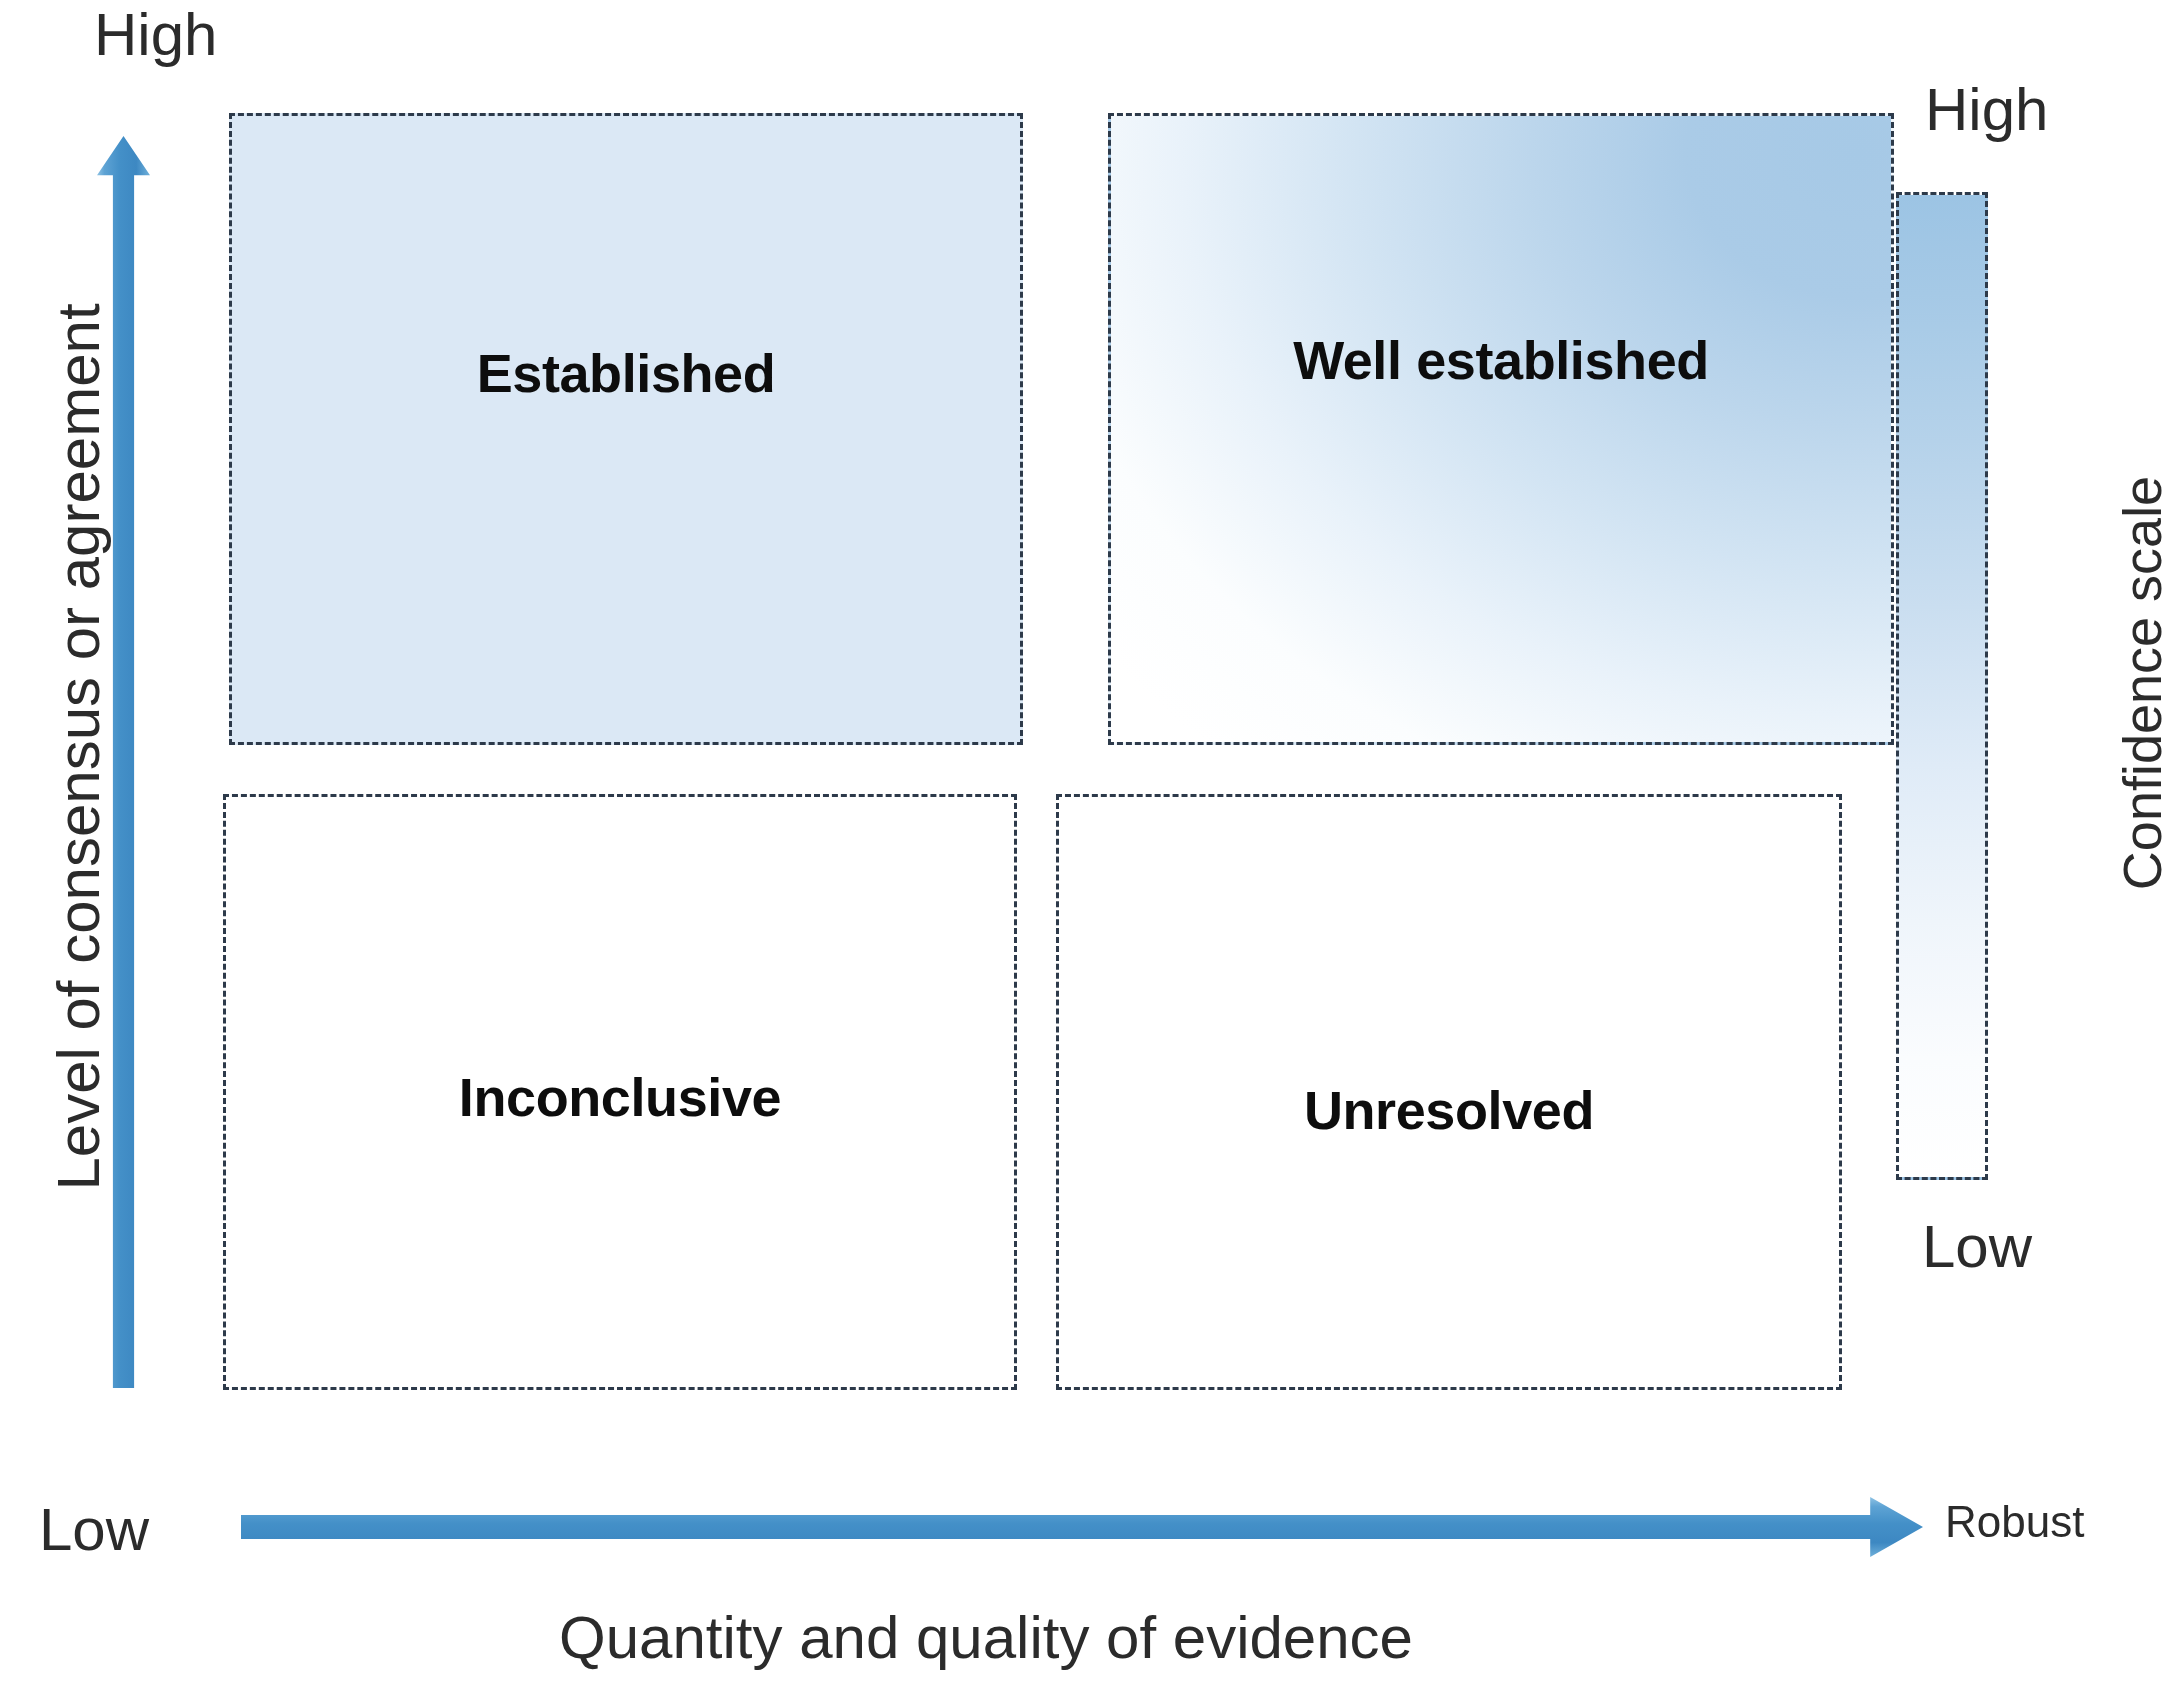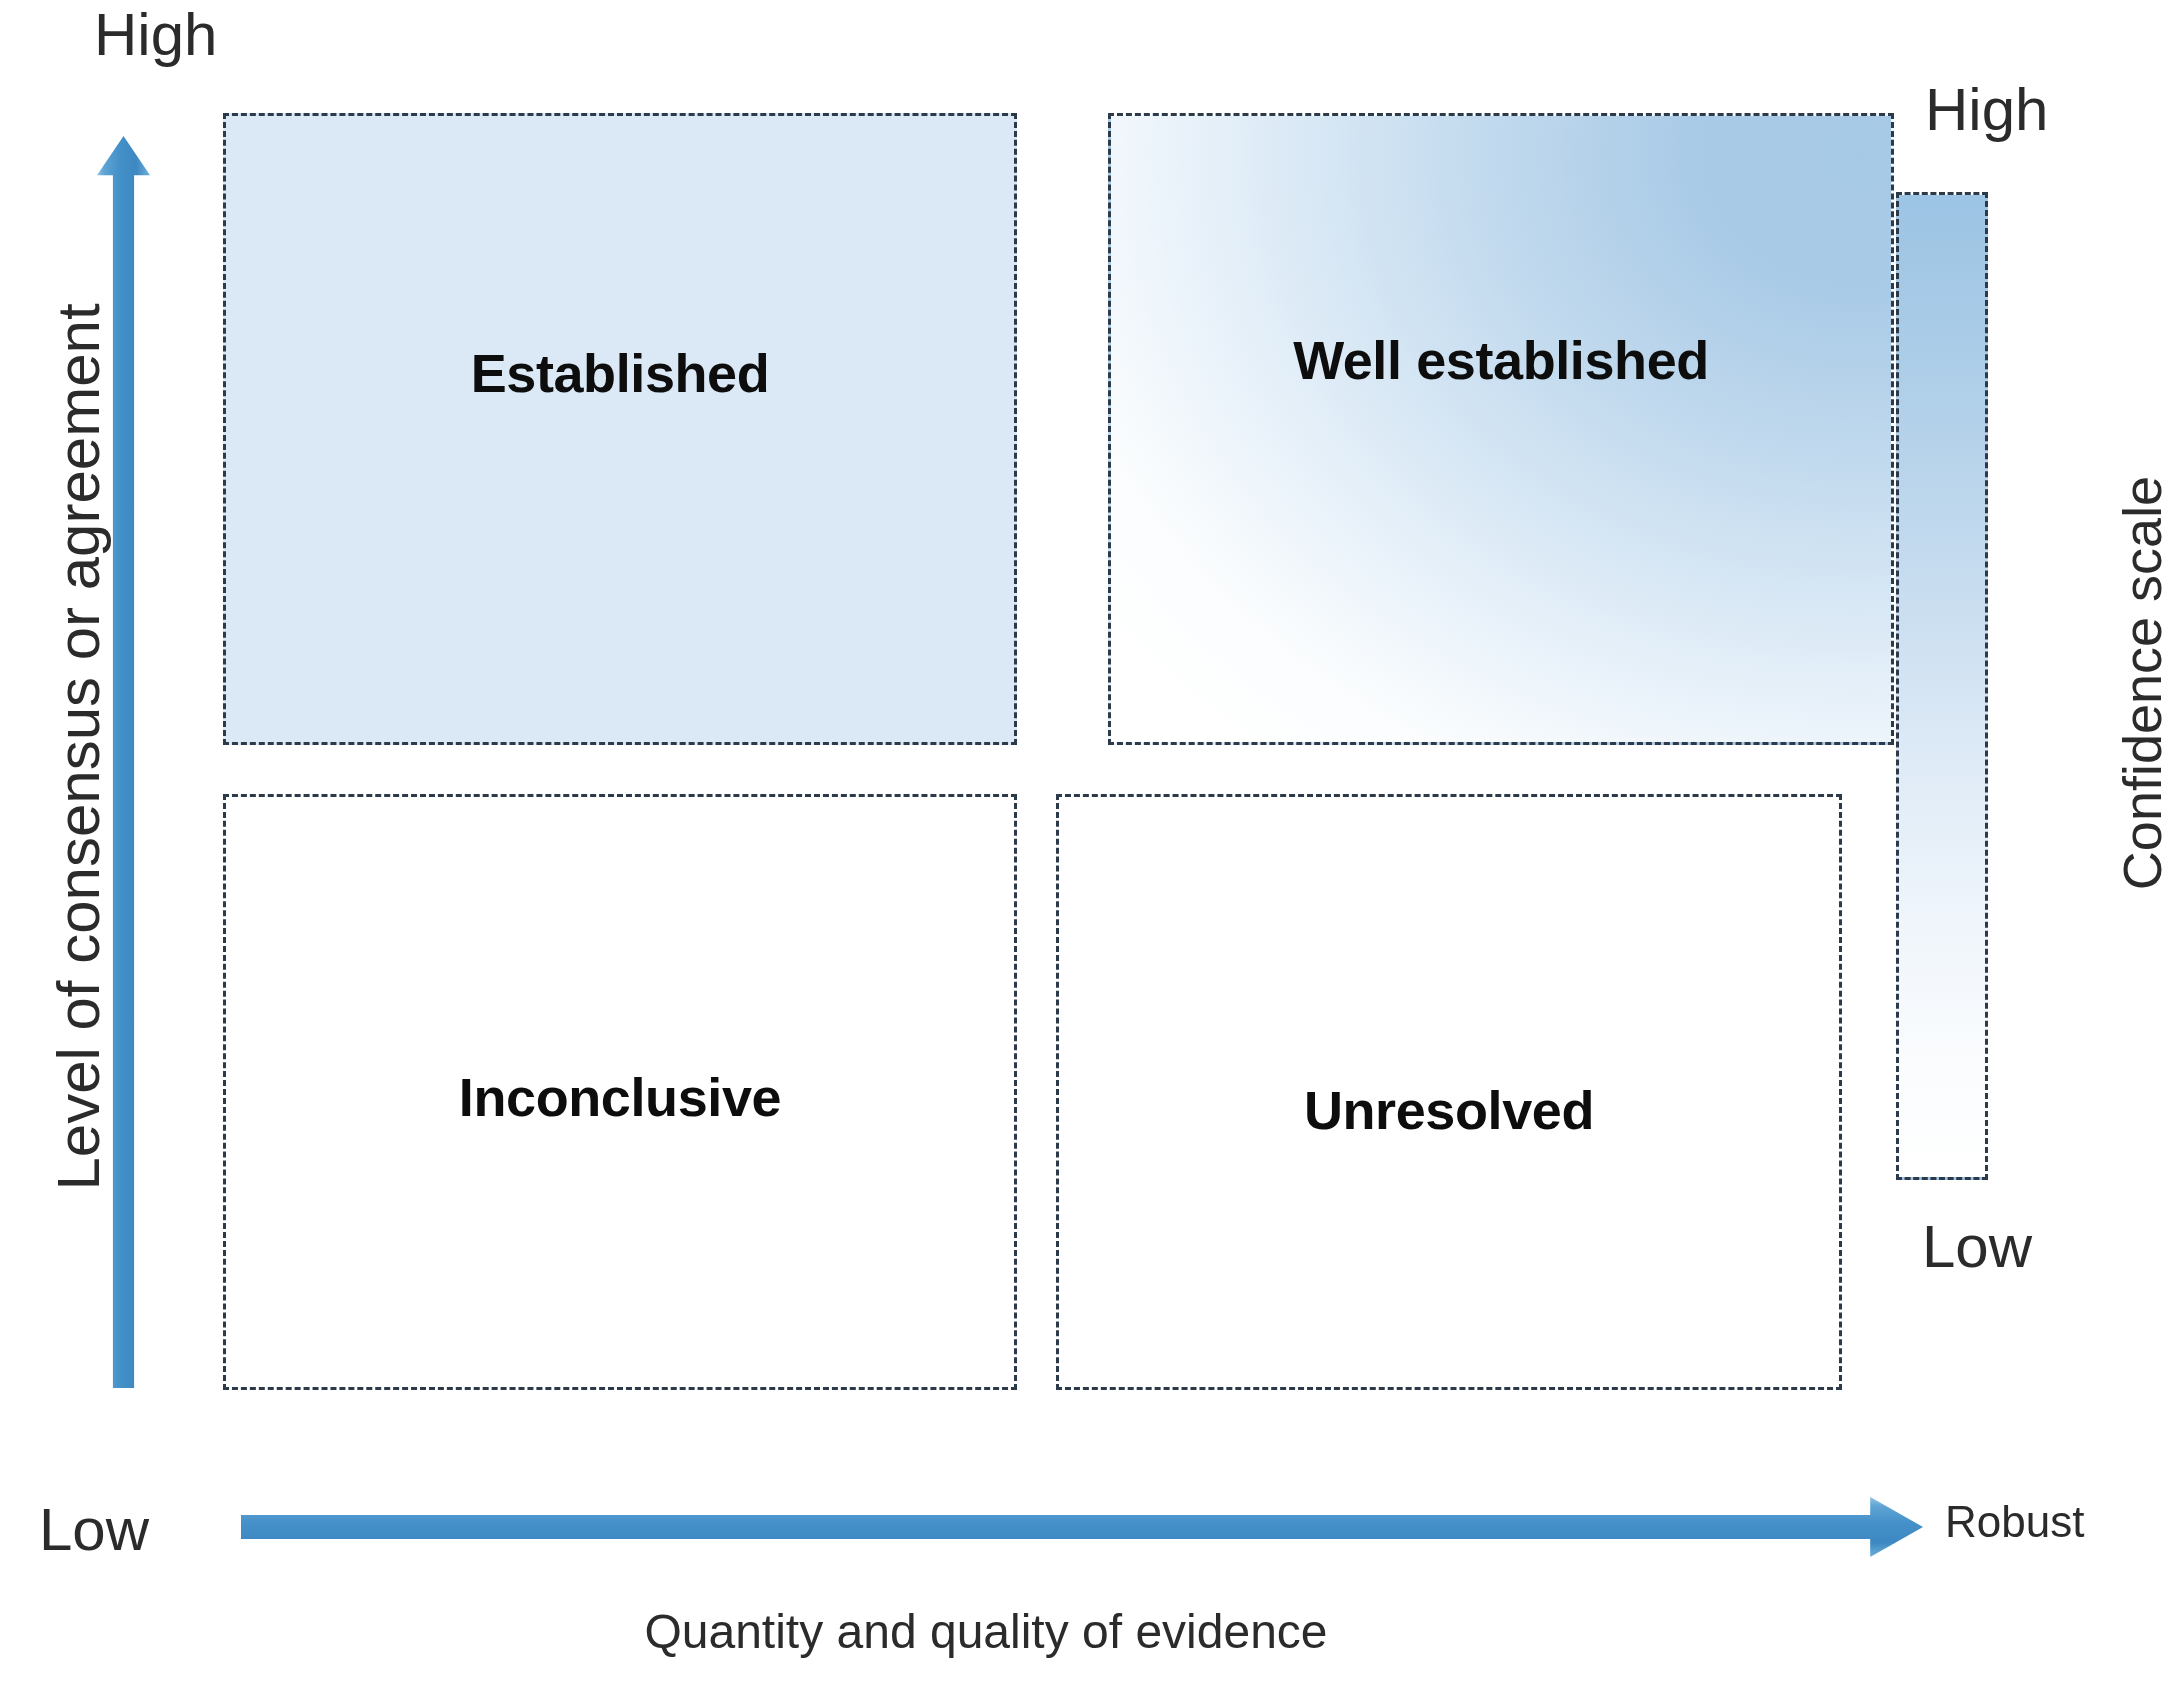--- a/index.html
+++ b/index.html
@@ -57,21 +57,21 @@
     left: 1945px;
     top: 1500px;
     font-size: 44px;
   }
 
   #x-axis-title {
     left: 0px;
     top: 1608px;
     width: 1972px;
     text-align: center;
-    font-size: 48px;
+    font-size: 60px;
   }
 
   #scale-high-label {
     left: 1925px;
     top: 80px;
     font-size: 60px;
   }
 
   #scale-low-label {
     left: 1922px;
@@ -116,21 +116,21 @@
     width: 100%;
     text-align: center;
     font-weight: bold;
     font-size: 54px;
     line-height: 1.26;
     color: #0d0d0d;
     letter-spacing: -0.4px;
   }
 
   #quad-established-incomplete {
-    left: 223px;
+    left: 229px;
     top: 113px;
     width: 794px;
     height: 632px;
     background: #dbe8f5;
   }
   #quad-established-incomplete .quad-label { top: 223px; }
 
   #quad-well-established {
     left: 1108px;
     top: 113px;

